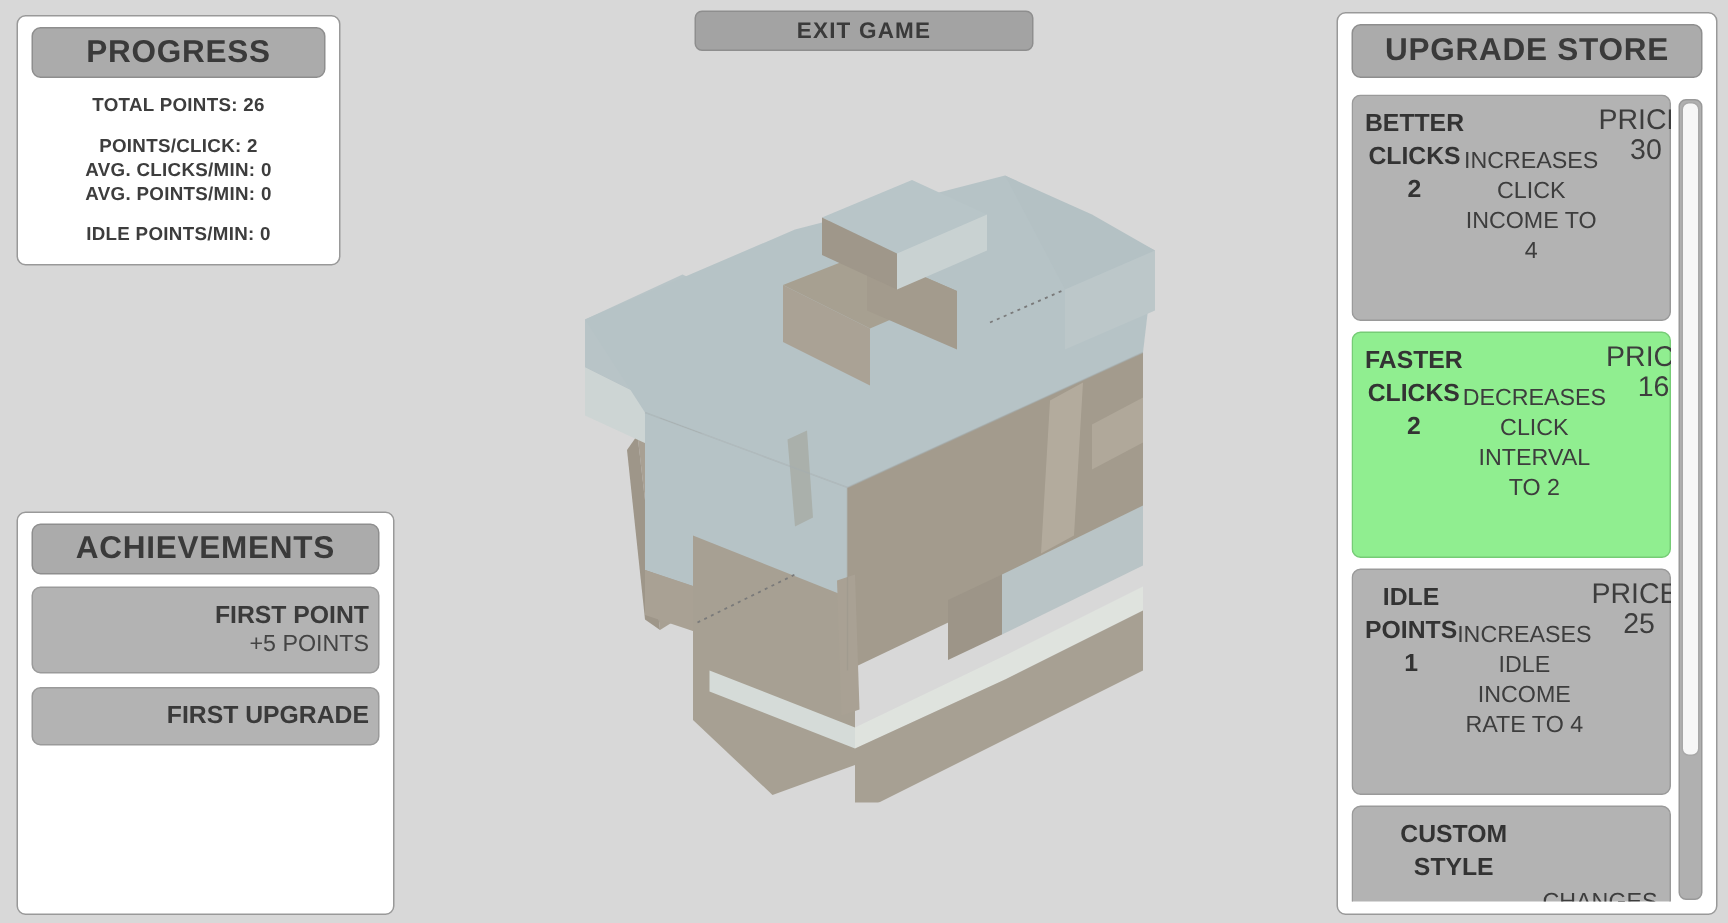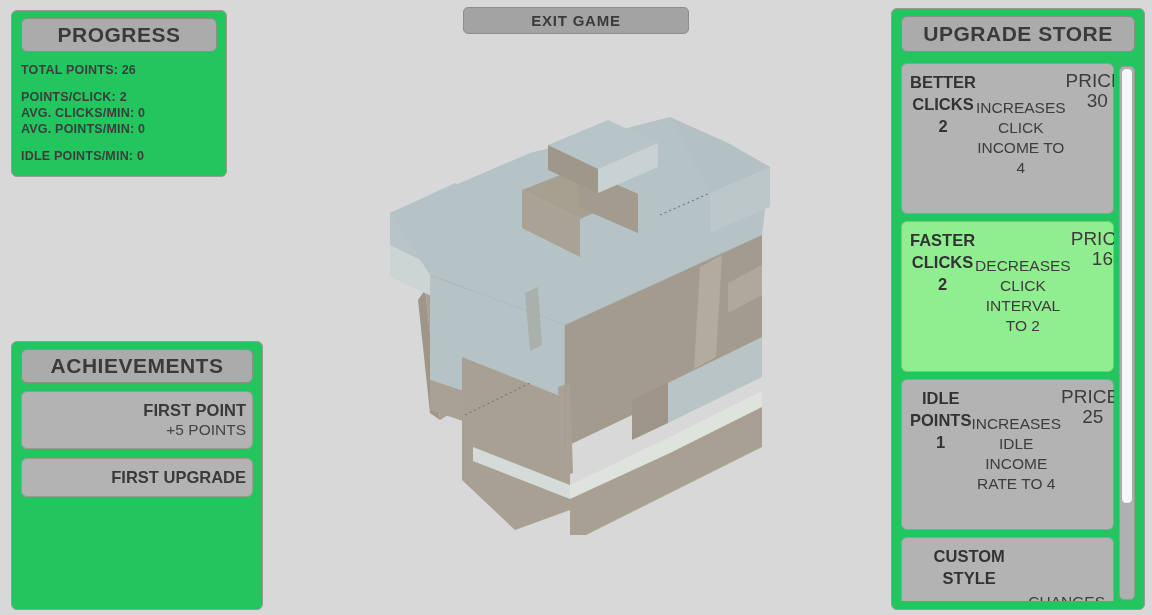--- a/index.html
+++ b/index.html
@@ -14,21 +14,21 @@
   body {
     background: #d8d8d8;
     font-family: "Liberation Sans", sans-serif;
     color: #333333;
     position: relative;
   }
 
   
   .panel {
     position: absolute;
-    background: #22c55e;
+    background: #ffffff;
     border: 1px solid #999999;
     border-radius: 6px;
   }
 
   .panel-header {
     background: #ababab;
     border: 1px solid #8e8e8e;
     border-radius: 6px;
     text-align: center;
     font-weight: bold;
@@ -56,21 +56,21 @@
     margin-top: 10px;
   }
   .stat-line {
     font-size: 12.5px;
     font-weight: bold;
     color: #3d3d3d;
     line-height: 16px;
     letter-spacing: 0.2px;
     white-space: nowrap;
   }
-  .stat-group { margin-bottom: 11px; }
+  .stat-group { margin-bottom: 11px; text-align: center; }
   .stat-group:last-child { margin-bottom: 0; }
 
   
   #achievements-panel {
     left: 11px;
     top: 341px;
     width: 252px;
     height: 269px;
   }
   #achievements-panel .panel-header {

